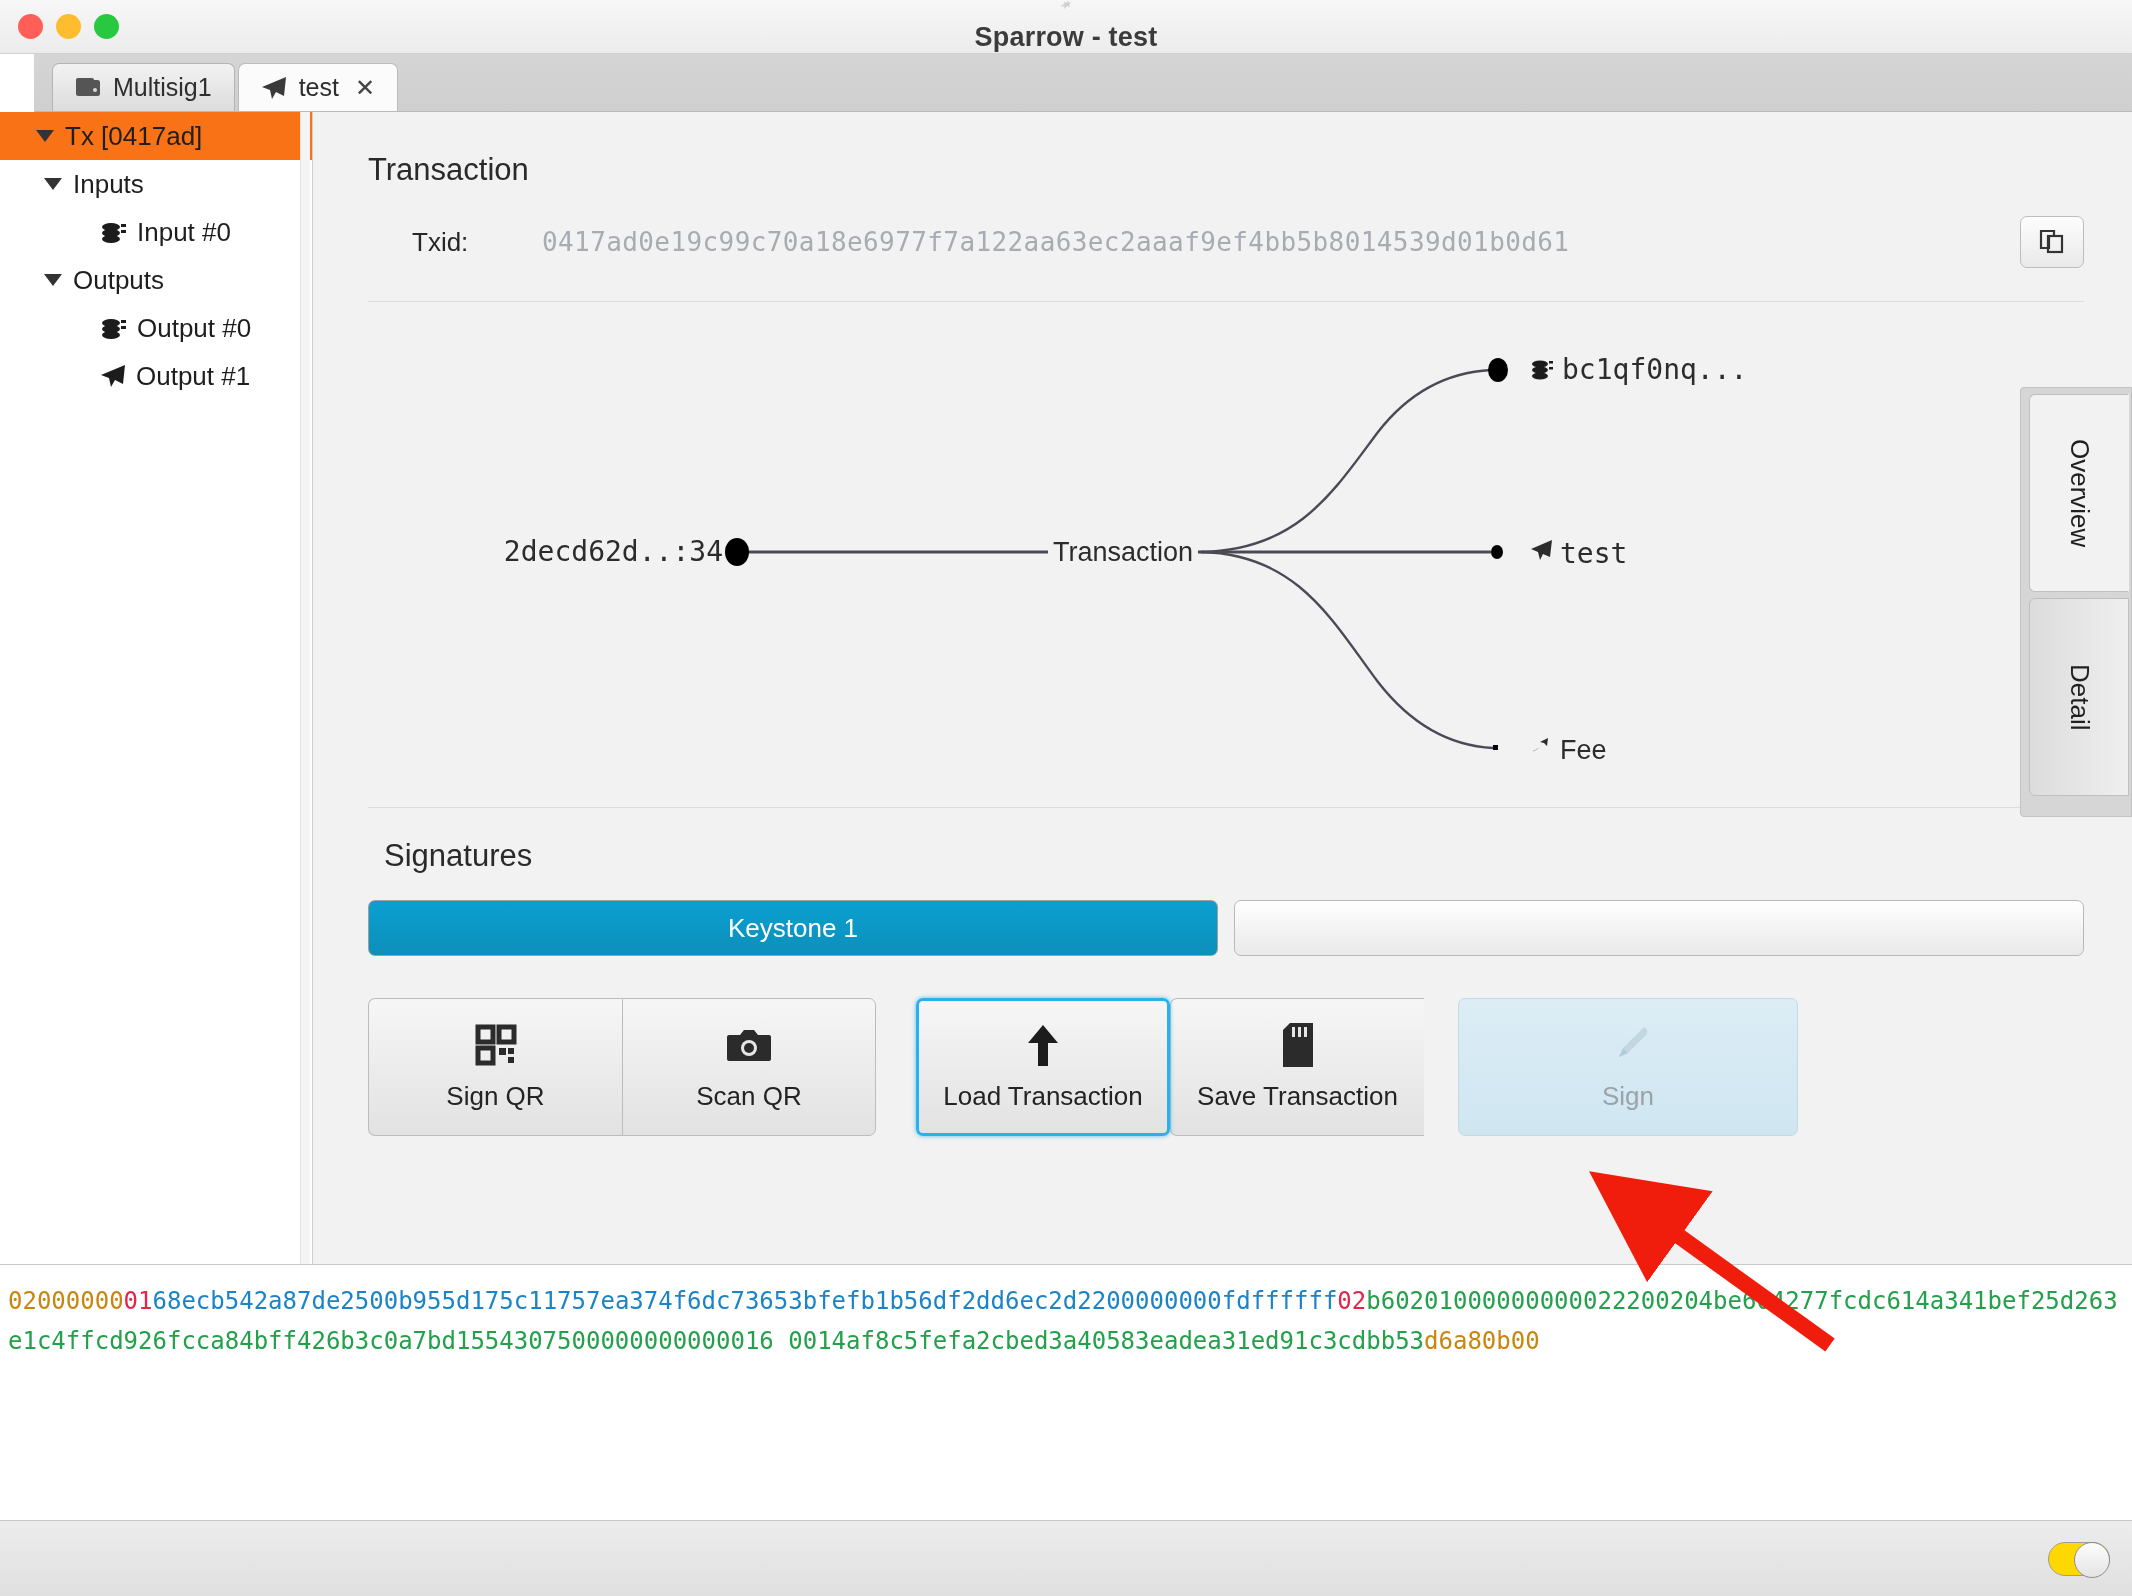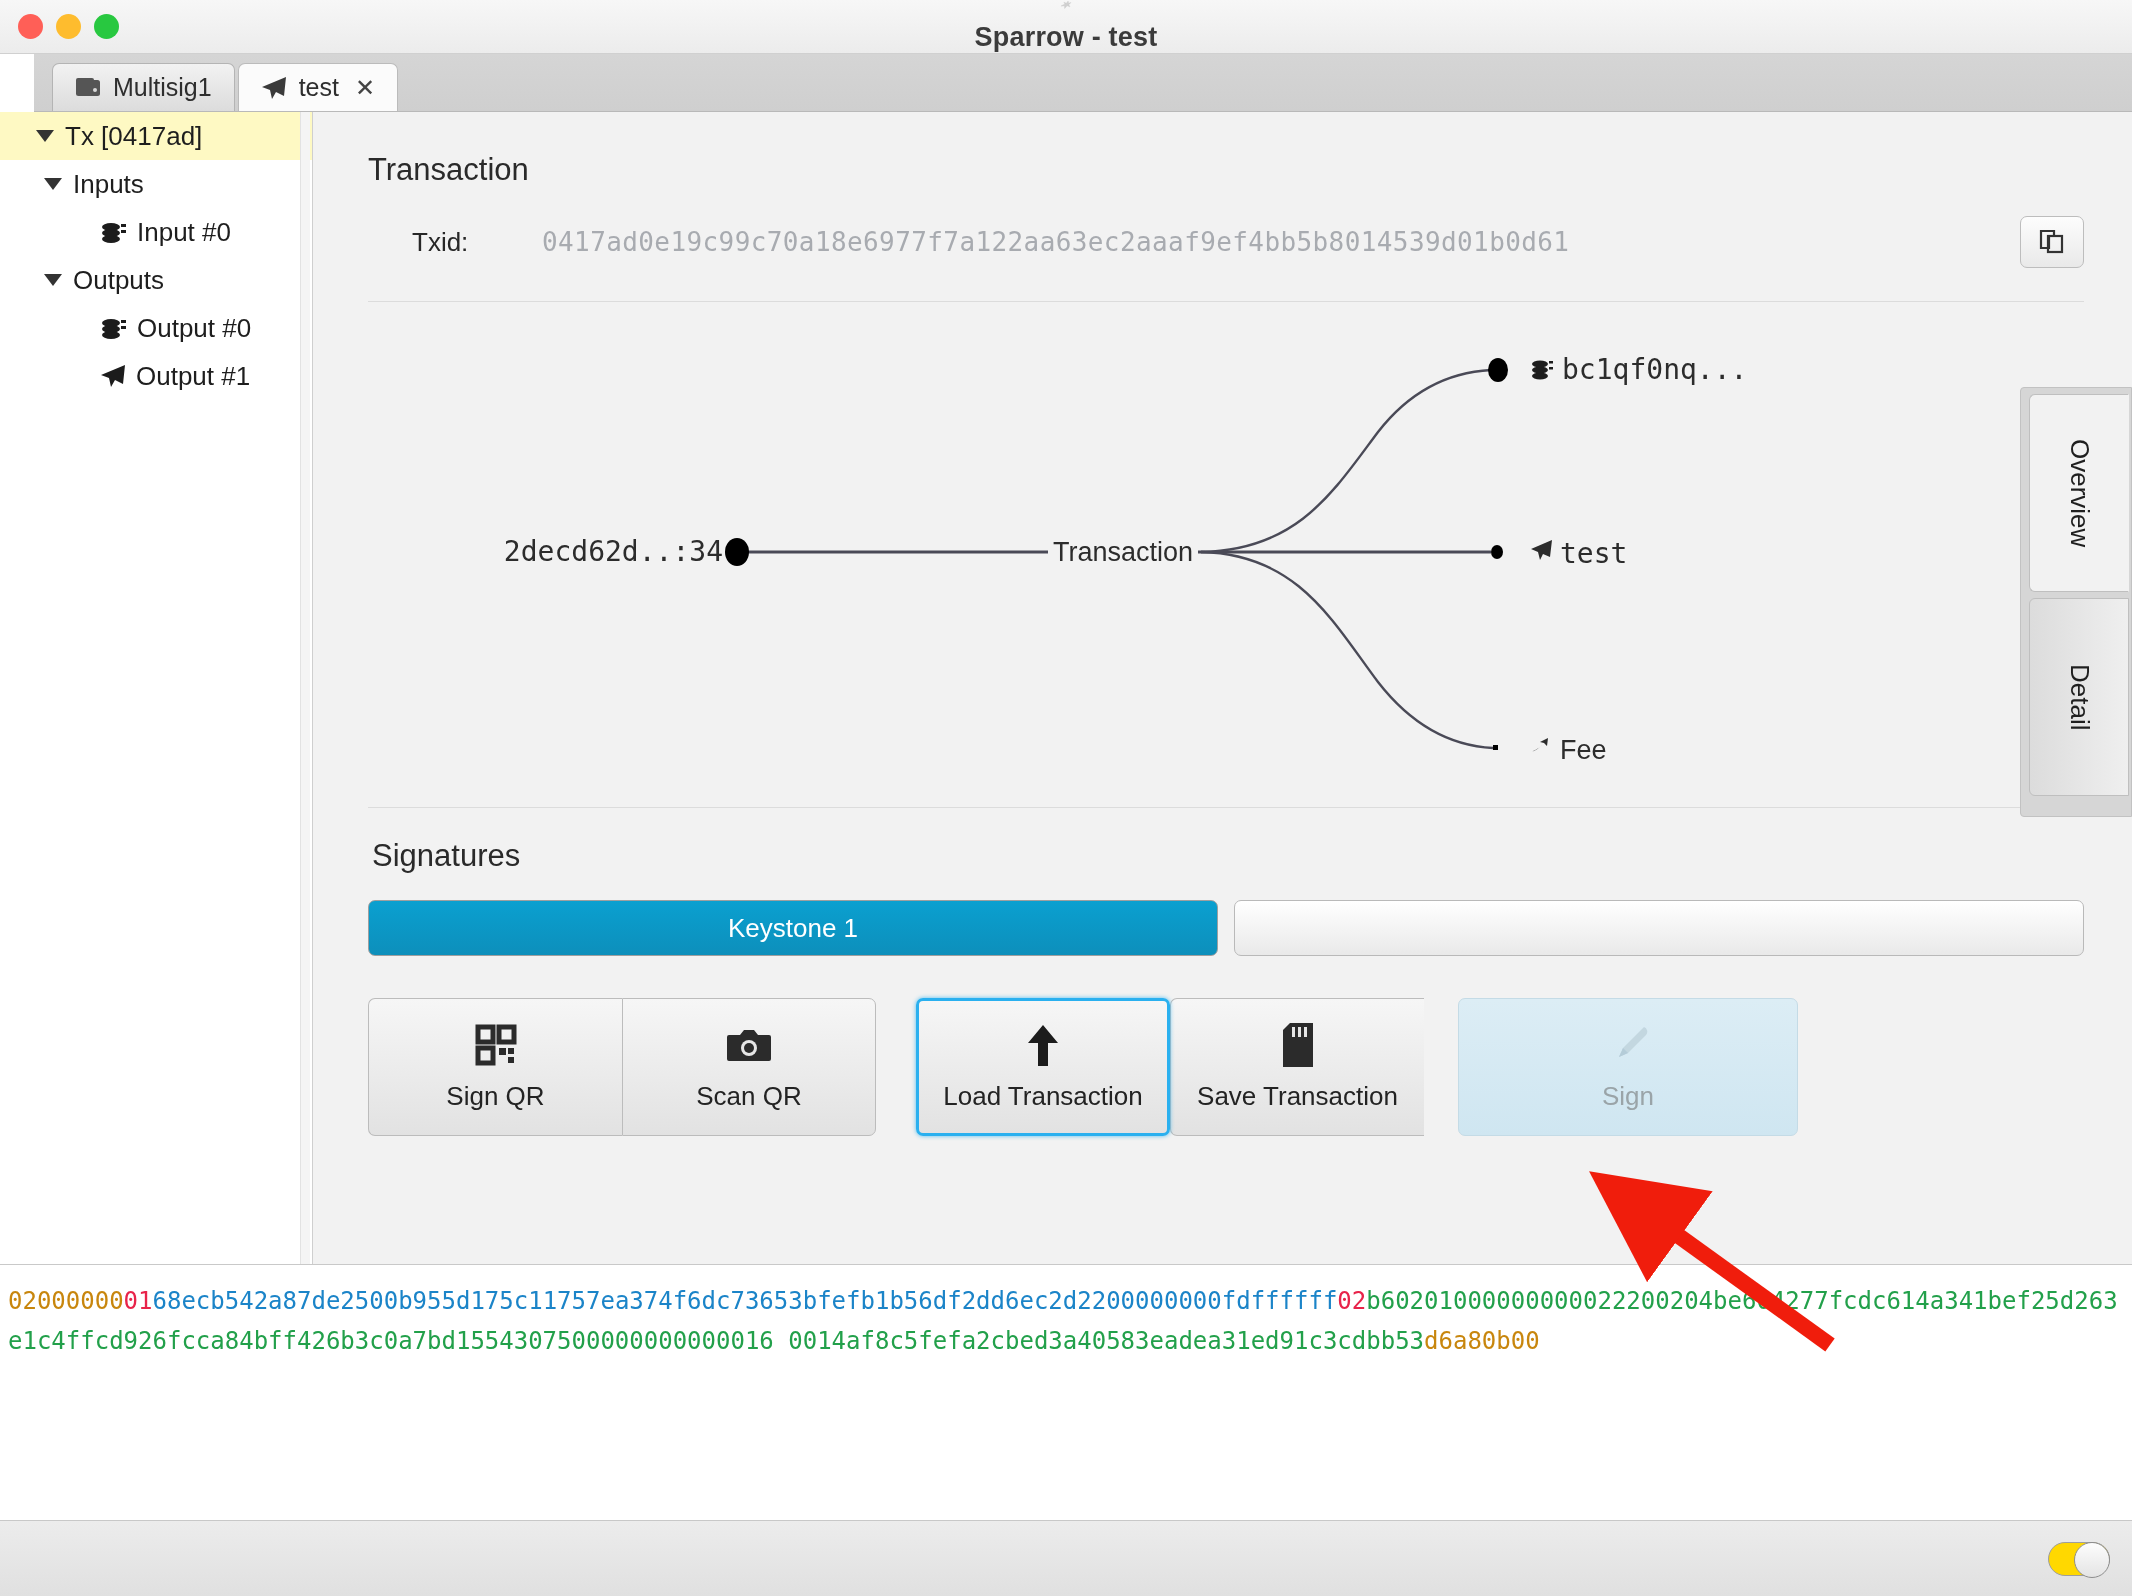--- a/index.html
+++ b/index.html
@@ -71,21 +71,21 @@
     width: 313px; flex: 0 0 313px;
     background: #ffffff;
     border-right: 1px solid #cfcfcf;
     padding-top: 0;
     position: relative;
   }
   .tree-row {
     display: flex; align-items: center;
     height: 48px; font-size: 26px; color: #1e1e1e;
   }
-  .tree-row.selected { background: #fef9c3; padding-left: 36px; }
+  .tree-row.selected { background: #f97316; padding-left: 36px; }
   .caret { width: 0; height: 0; border-left: 10px solid #333;
            border-top: 7px solid transparent; border-bottom: 7px solid transparent;
            margin-right: 11px; }
   .caret.open { border-left: 9px solid transparent; border-right: 9px solid transparent;
                 border-top: 12px solid #333; border-bottom: none; }
   .lvl0 { padding-left: 12px; }
   .lvl1 { padding-left: 44px; }
   .lvl2 { padding-left: 100px; }
   .coins-icon { width: 27px; height: 25px; margin-right: 10px; }
   .plane-sm { width: 26px; height: 24px; margin-right: 10px; }
@@ -139,21 +139,21 @@
     font-size: 26px; color: #1f1f1f;
     writing-mode: vertical-rl;
     border: 1px solid #bfbfbf;
     border-radius: 6px 0 0 6px;
     margin-bottom: 6px;
   }
   .vtab.active { background: #f2f2f2; border-right-color:#f2f2f2; }
   .vtab.inactive { background: linear-gradient(to left,#efefef,#dcdcdc); }
 
   
-  .sig-title { font-size: 31px; color: #2a2a2a; margin: 30px 0 26px 4px; }
+  .sig-title { font-size: 31px; color: #2a2a2a; margin: 30px 0 26px 16px; }
   .sig-bars { display: flex; gap: 16px; }
   .sig-bar {
     height: 56px; border-radius: 7px;
     border: 1px solid #b9b9b9;
   }
   .sig-bar.filled {
     flex: 0 0 850px;
     background: linear-gradient(to bottom,#0aa0d0,#0d8fbb);
     color: #ffffff; font-size: 26px;
     display: flex; align-items: center; justify-content: center;

